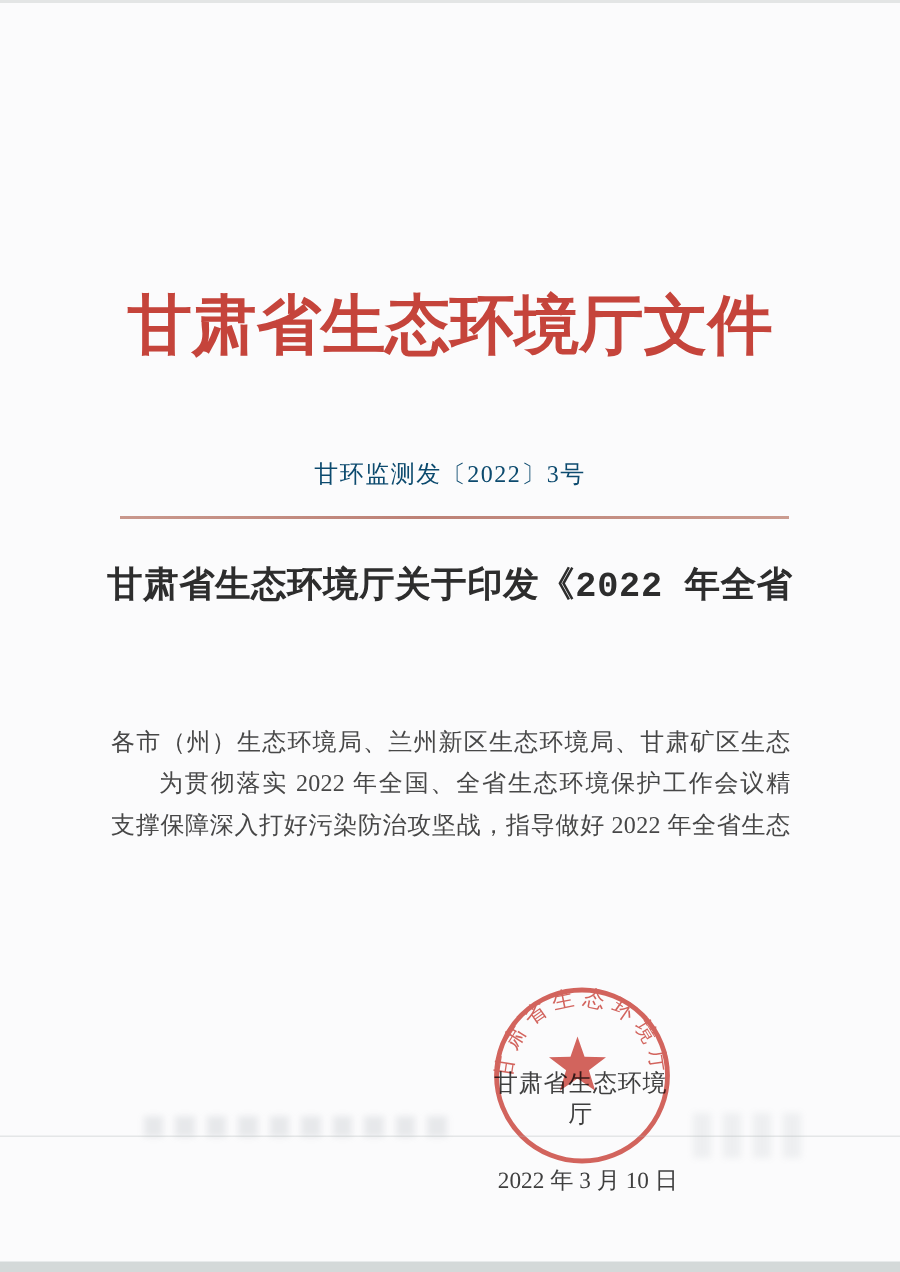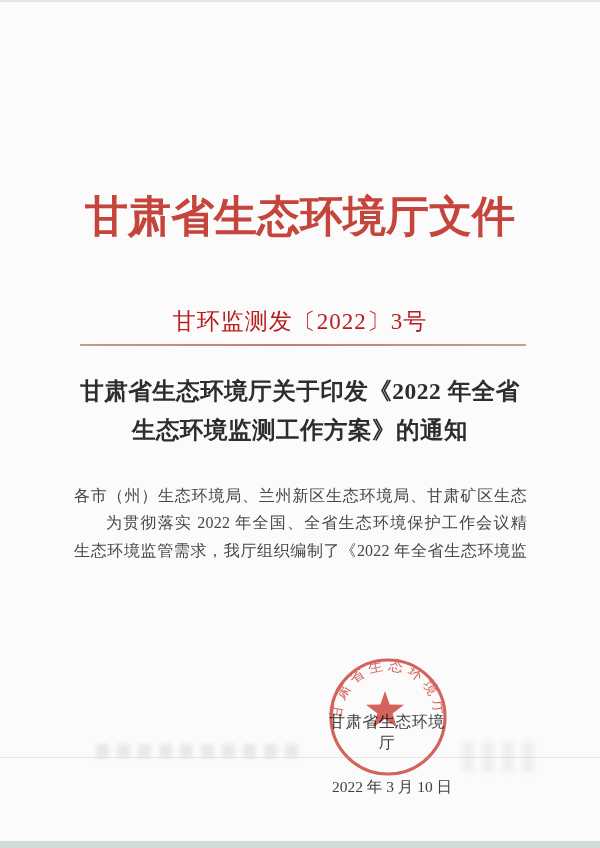--- a/index.html
+++ b/index.html
@@ -40,34 +40,35 @@
     position: absolute; top: 188px; left: 0; width: 100%;
     text-align: center;
     font-size: 43px; font-weight: bold;
     color: #c5443b;
     letter-spacing: 0px;
     white-space: nowrap;
   }
   .doc-number {
     position: absolute; top: 306px; left: 0; width: 100%;
     text-align: center;
-    font-size: 23px; color: #b91c1c;
+    font-size: 16px; color: #0c4a6e;
     letter-spacing: 1px;
   }
   .red-divider {
     position: absolute; top: 344px; left: 80px; width: 446px; height: 2px;
     background: linear-gradient(90deg, #c9988d, #bd8176 45%, #cb9c90);
   }
   .doc-title {
     position: absolute; top: 372px; left: 30px; right: 30px;
     text-align: center;
     font-size: 23.5px; font-weight: bold;
     color: #2d2d2d;
     line-height: 39px;
     letter-spacing: 0.5px;
+    font-family: Liberation Mono, monospace;
   }
   .body-text {
     position: absolute; top: 482px; left: 74px; width: 453px;
     font-size: 16px; color: #474747;
   }
   .bline {
     line-height: 27.4px; height: 27.4px;
     letter-spacing: 0.2px;
     white-space: nowrap;
   }
@@ -99,27 +100,26 @@
   <div class="edge-top"></div>
 
   <div class="letterhead">甘肃省生态环境厅文件</div>
 
   <div class="doc-number">甘环监测发〔2022〕3号</div>
 
   <div class="red-divider"></div>
 
   <div class="doc-title">
     <div>甘肃省生态环境厅关于印发《2022 年全省</div>
-    <div>生态环境监测工作方案》的通知</div>
   </div>
 
   <div class="body-text">
     <div class="bline j">各市（州）生态环境局、兰州新区生态环境局、甘肃矿区生态环</div>
     <div class="bline j indent">为贯彻落实 2022 年全国、全省生态环境保护工作会议精神，</div>
-    <div class="bline j">生态环境监管需求，我厅组织编制了《2022 年全省生态环境监</div>
+    <div class="bline j">支撑保障深入打好污染防治攻坚战，指导做好 2022 年全省生态</div>
   </div>
 
   <div class="signature">甘肃省生态环境厅</div>
 
   <div class="sign-date">2022 年 3 月 10 日</div>
 
   <svg class="seal" viewBox="0 0 124 124" aria-hidden="true">
     <circle cx="62" cy="62" r="57" fill="none" stroke="#cf4a42" stroke-width="3.2"></circle>
     <path id="sealArc" d="M 23.5,89.0 A 47,47 0 1 1 100.5,89.0" fill="none"></path>
     <text font-size="14.5" fill="#cf4a42" letter-spacing="4.5">

